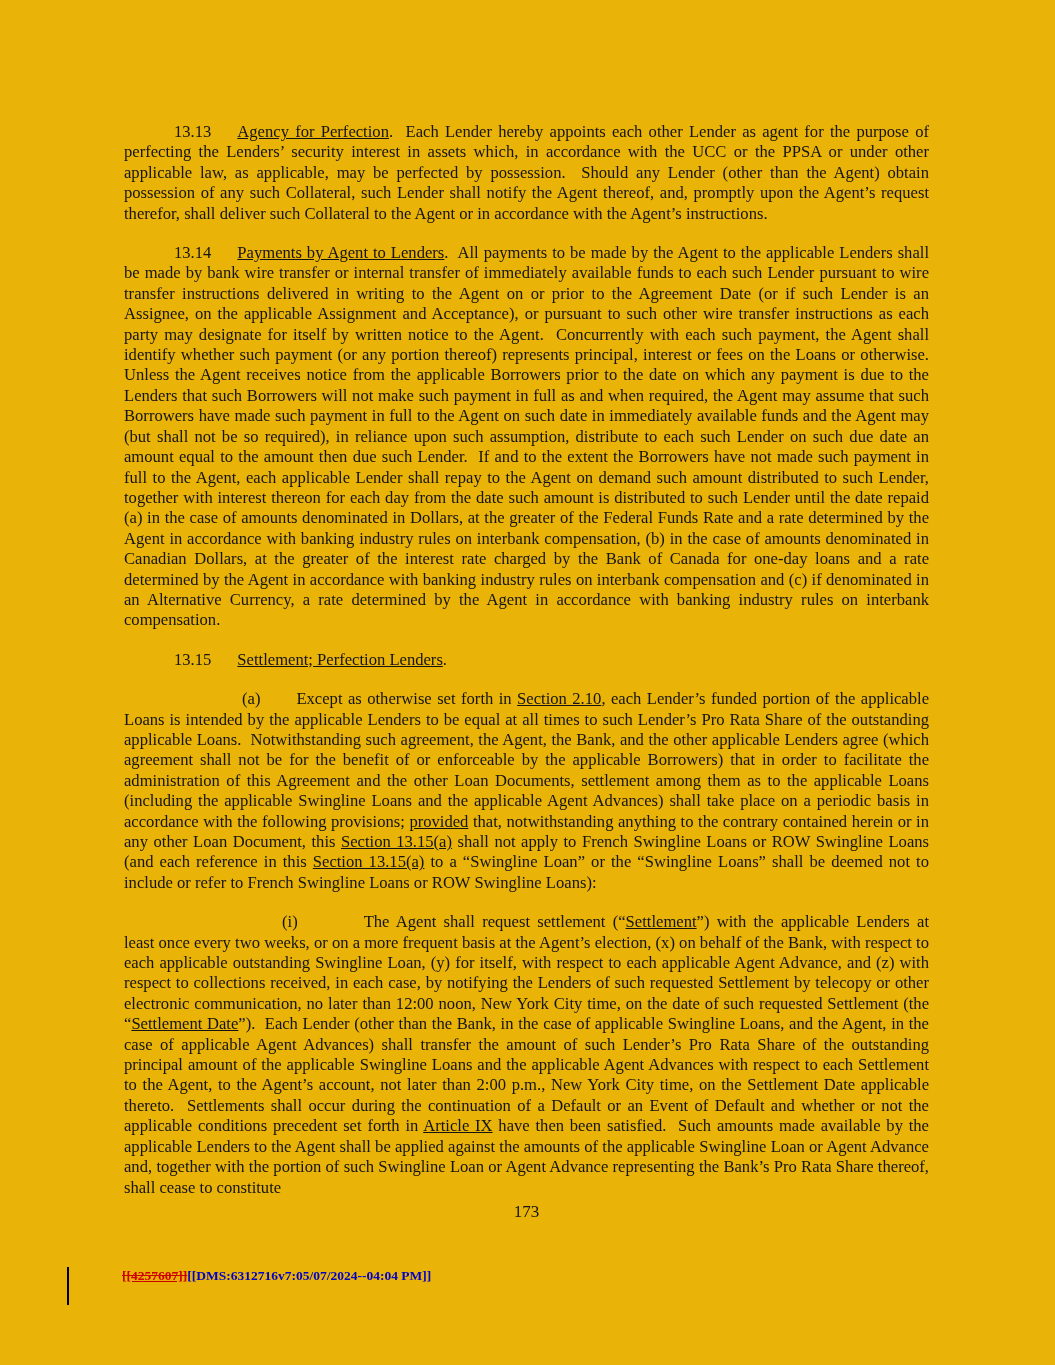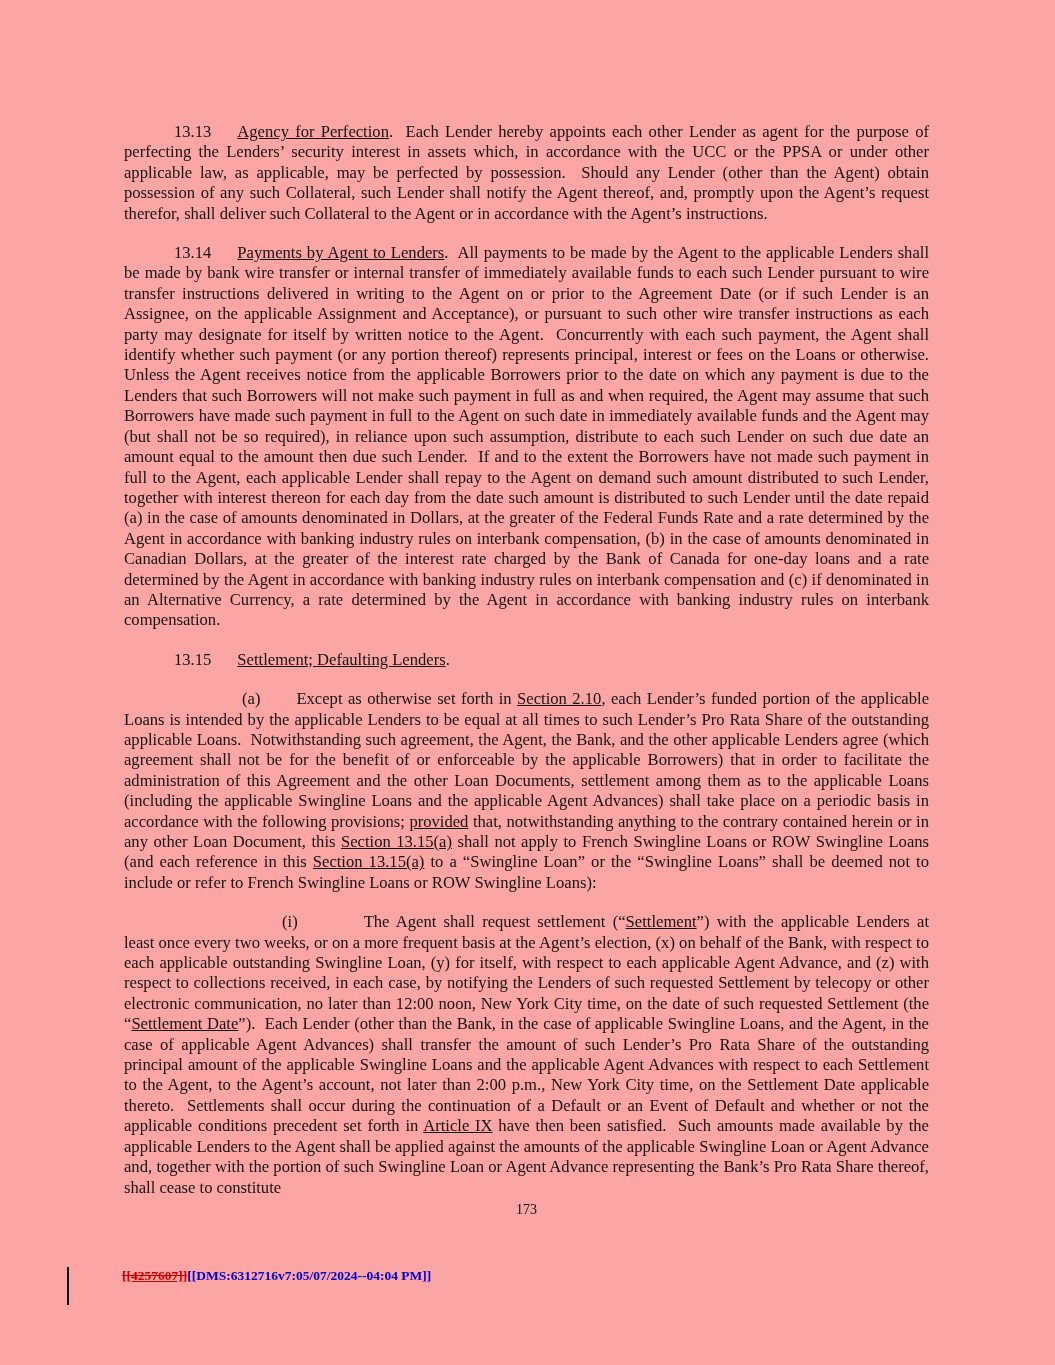--- a/index.html
+++ b/index.html
@@ -5,21 +5,21 @@
   html, body {
     margin: 0;
     padding: 0;
     background: #e8e8e8;
   }
   .page {
     position: relative;
     width: 1055px;
     height: 1365px;
     margin: 0 auto;
-    background: #fca5a5;
+    background: #eab308;
     font-family: "Liberation Serif", "DejaVu Serif", serif;
     color: #141414;
     box-sizing: border-box;
     overflow: hidden;
   }
   .doc-body {
     position: absolute;
     top: 122px;
     left: 124px;
     width: 805px;
@@ -33,21 +33,21 @@
   }
   .para:last-child { margin-bottom: 14px; }
   .tab { display: inline-block; }
   .u { text-decoration: underline; }
   .page-number {
     position: absolute;
     top: 1202px;
     left: 124px;
     width: 805px;
     text-align: center;
-    font-size: 14px;
+    font-size: 17px;
   }
   .change-bar {
     position: absolute;
     left: 67px;
     top: 1267px;
     width: 2px;
     height: 38px;
     background: #000000;
   }
   .doc-footer {
@@ -66,21 +66,21 @@
   }
 </style>
 </head>
 <body>
 
 <div class="page">
 
   <div class="doc-body" id="doc-body">
       <div class="para" style="text-indent: 50px;"><span>13.13</span><span class="tab" style="width: 26px;"></span><span class="u">Agency for Perfection</span><span>.  Each Lender hereby appoints each other Lender as agent for the purpose of perfecting the Lenders’ security interest in assets which, in accordance with the UCC or the PPSA or under other applicable law, as applicable, may be perfected by possession.  Should any Lender (other than the Agent) obtain possession of any such Collateral, such Lender shall notify the Agent thereof, and, promptly upon the Agent’s request therefor, shall deliver such Collateral to the Agent or in accordance with the Agent’s instructions.</span></div>
       <div class="para" style="text-indent: 50px;"><span>13.14</span><span class="tab" style="width: 26px;"></span><span class="u">Payments by Agent to Lenders</span><span>.  All payments to be made by the Agent to the applicable Lenders shall be made by bank wire transfer or internal transfer of immediately available funds to each such Lender pursuant to wire transfer instructions delivered in writing to the Agent on or prior to the Agreement Date (or if such Lender is an Assignee, on the applicable Assignment and Acceptance), or pursuant to such other wire transfer instructions as each party may designate for itself by written notice to the Agent.  Concurrently with each such payment, the Agent shall identify whether such payment (or any portion thereof) represents principal, interest or fees on the Loans or otherwise.  Unless the Agent receives notice from the applicable Borrowers prior to the date on which any payment is due to the Lenders that such Borrowers will not make such payment in full as and when required, the Agent may assume that such Borrowers have made such payment in full to the Agent on such date in immediately available funds and the Agent may (but shall not be so required), in reliance upon such assumption, distribute to each such Lender on such due date an amount equal to the amount then due such Lender.  If and to the extent the Borrowers have not made such payment in full to the Agent, each applicable Lender shall repay to the Agent on demand such amount distributed to such Lender, together with interest thereon for each day from the date such amount is distributed to such Lender until the date repaid (a) in the case of amounts denominated in Dollars, at the greater of the Federal Funds Rate and a rate determined by the Agent in accordance with banking industry rules on interbank compensation, (b) in the case of amounts denominated in Canadian Dollars, at the greater of the interest rate charged by the Bank of Canada for one-day loans and a rate determined by the Agent in accordance with banking industry rules on interbank compensation and (c) if denominated in an Alternative Currency, a rate determined by the Agent in accordance with banking industry rules on interbank compensation.</span></div>
-      <div class="para" style="text-indent: 50px;"><span>13.15</span><span class="tab" style="width: 26px;"></span><span class="u">Settlement; Defaulting Lenders</span><span>.</span></div>
+      <div class="para" style="text-indent: 50px;"><span>13.15</span><span class="tab" style="width: 26px;"></span><span class="u">Settlement; Perfection Lenders</span><span>.</span></div>
       <div class="para" style="text-indent: 118px;"><span>(a)</span><span class="tab" style="width: 36px;"></span><span>Except as otherwise set forth in </span><span class="u">Section 2.10</span><span>, each Lender’s funded portion of the applicable Loans is intended by the applicable Lenders to be equal at all times to such Lender’s Pro Rata Share of the outstanding applicable Loans.  Notwithstanding such agreement, the Agent, the Bank, and the other applicable Lenders agree (which agreement shall not be for the benefit of or enforceable by the applicable Borrowers) that in order to facilitate the administration of this Agreement and the other Loan Documents, settlement among them as to the applicable Loans (including the applicable Swingline Loans and the applicable Agent Advances) shall take place on a periodic basis in accordance with the following provisions; </span><span class="u">provided</span><span> that, notwithstanding anything to the contrary contained herein or in any other Loan Document, this </span><span class="u">Section 13.15(a)</span><span> shall not apply to French Swingline Loans or ROW Swingline Loans (and each reference in this </span><span class="u">Section 13.15(a)</span><span> to a “Swingline Loan” or the “Swingline Loans” shall be deemed not to include or refer to French Swingline Loans or ROW Swingline Loans):</span></div>
       <div class="para" style="text-indent: 158px;"><span>(i)</span><span class="tab" style="width: 66px;"></span><span>The Agent shall request settlement (“</span><span class="u">Settlement</span><span>”) with the applicable Lenders at least once every two weeks, or on a more frequent basis at the Agent’s election, (x) on behalf of the Bank, with respect to each applicable outstanding Swingline Loan, (y) for itself, with respect to each applicable Agent Advance, and (z) with respect to collections received, in each case, by notifying the Lenders of such requested Settlement by telecopy or other electronic communication, no later than 12:00 noon, New York City time, on the date of such requested Settlement (the “</span><span class="u">Settlement Date</span><span>”).  Each Lender (other than the Bank, in the case of applicable Swingline Loans, and the Agent, in the case of applicable Agent Advances) shall transfer the amount of such Lender’s Pro Rata Share of the outstanding principal amount of the applicable Swingline Loans and the applicable Agent Advances with respect to each Settlement to the Agent, to the Agent’s account, not later than 2:00 p.m., New York City time, on the Settlement Date applicable thereto.  Settlements shall occur during the continuation of a Default or an Event of Default and whether or not the applicable conditions precedent set forth in </span><span class="u">Article IX</span><span> have then been satisfied.  Such amounts made available by the applicable Lenders to the Agent shall be applied against the amounts of the applicable Swingline Loan or Agent Advance and, together with the portion of such Swingline Loan or Agent Advance representing the Bank’s Pro Rata Share thereof, shall cease to constitute</span></div>
     </div>
 
   <div class="page-number">173</div>
 
   <div class="change-bar"></div>
 
   <div class="doc-footer">
     <div><span class="footer-del" style="color: rgb(204, 0, 0);">[[4257607]]</span><span class="footer-ins" style="color: rgb(0, 0, 204);">[[DMS:6312716v7:05/07/2024--04:04 PM]]</span></div>

